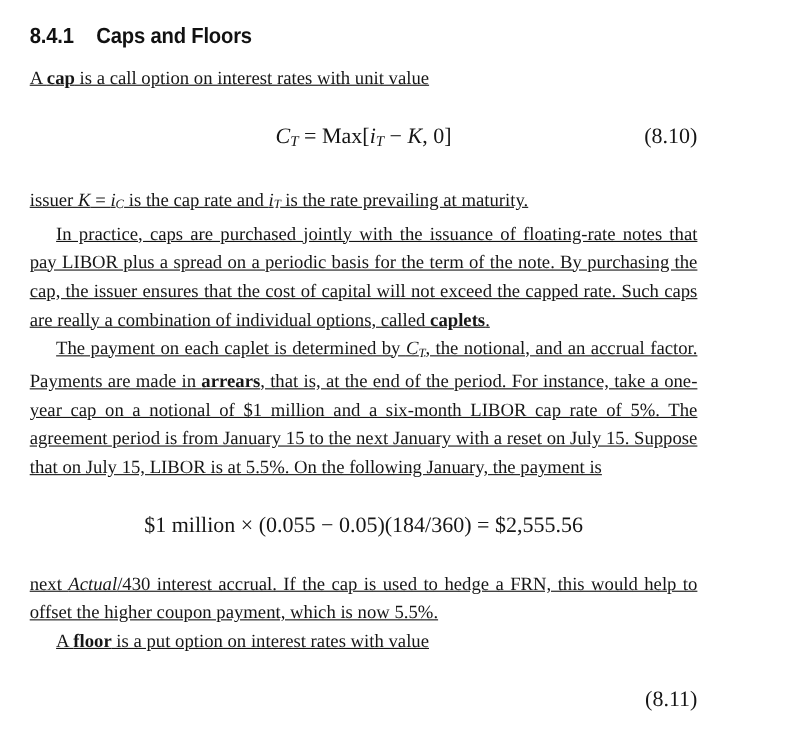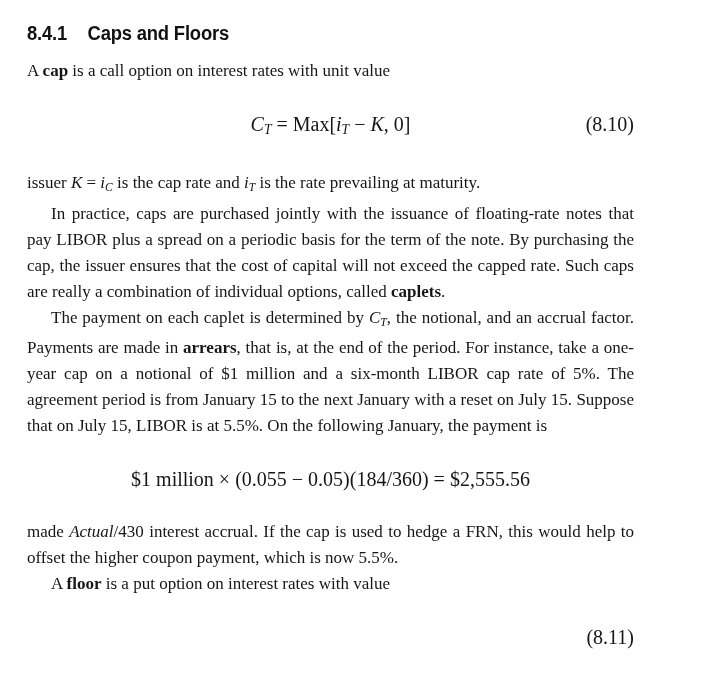--- a/index.html
+++ b/index.html
@@ -32,20 +32,21 @@
   }
   .heading .hnum {
     margin-right: 17px;
   }
   .para {
     margin: 0;
     font-size: 17px;
     line-height: 26px;
     text-align: justify;
     color: #161616;
+    text-decoration: underline;
   }
   .para.indent {
     text-indent: 24px;
   }
   .eqrow {
     position: relative;
     margin: 27px 0;
     text-align: center;
     font-size: 20px;
     line-height: 26px;
@@ -87,21 +88,21 @@
   <p class="para"><span>issuer </span><span class="run-i">K</span><span> = </span><span class="run-i">i</span><span class="run-i run-sub">C</span><span> is the cap rate and </span><span class="run-i">i</span><span class="run-i run-sub">T</span><span> is the rate prevailing at maturity.</span></p>
 
   <p class="para indent"><span>In practice, caps are purchased jointly with the issuance of floating-rate notes that pay LIBOR plus a spread on a periodic basis for the term of the note. By purchasing the cap, the issuer ensures that the cost of capital will not exceed the capped rate. Such caps are really a combination of individual options, called </span><span class="run-b">caplets</span><span>.</span></p>
 
   <p class="para indent"><span>The payment on each caplet is determined by </span><span class="run-i">C</span><span class="run-i run-sub">T</span><span>, the notional, and an accrual factor. Payments are made in </span><span class="run-b">arrears</span><span>, that is, at the end of the period. For instance, take a one-year cap on a notional of $1 million and a six-month LIBOR cap rate of 5%. The agreement period is from January 15 to the next January with a reset on July 15. Suppose that on July 15, LIBOR is at 5.5%. On the following January, the payment is</span></p>
 
   <div class="eqrow">
     <span class="eq"><span>$1 million × (0.055 − 0.05)(184/360) = $2,555.56</span></span>
   </div>
 
-  <p class="para"><span>made </span><span class="run-i">Actual</span><span>/430 interest accrual. If the cap is used to hedge a FRN, this would help to offset the higher coupon payment, which is now 5.5%.</span></p>
+  <p class="para"><span>next </span><span class="run-i">Actual</span><span>/430 interest accrual. If the cap is used to hedge a FRN, this would help to offset the higher coupon payment, which is now 5.5%.</span></p>
 
   <p class="para indent"><span>A </span><span class="run-b">floor</span><span> is a put option on interest rates with value</span></p>
 
   <div class="eqrow last">
     <span class="eqnum">(8.11)</span>
   </div>
 
 </div>
 
 </body></html>

